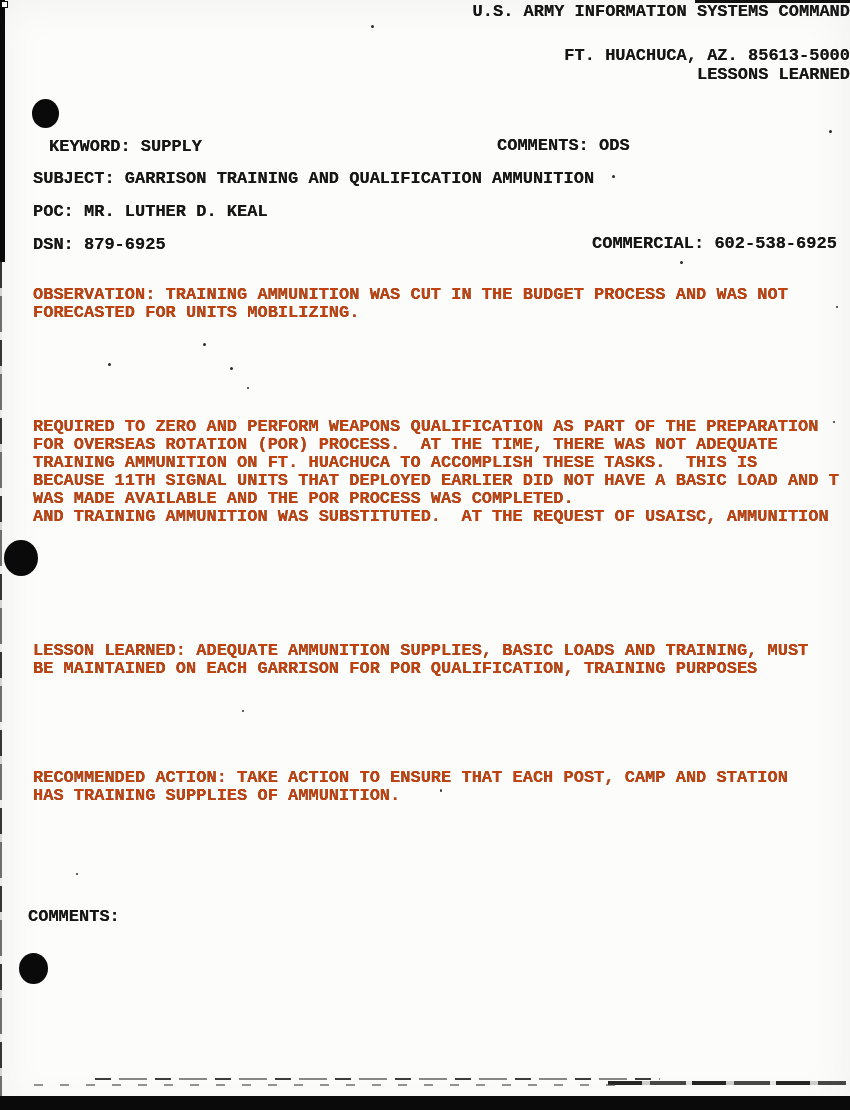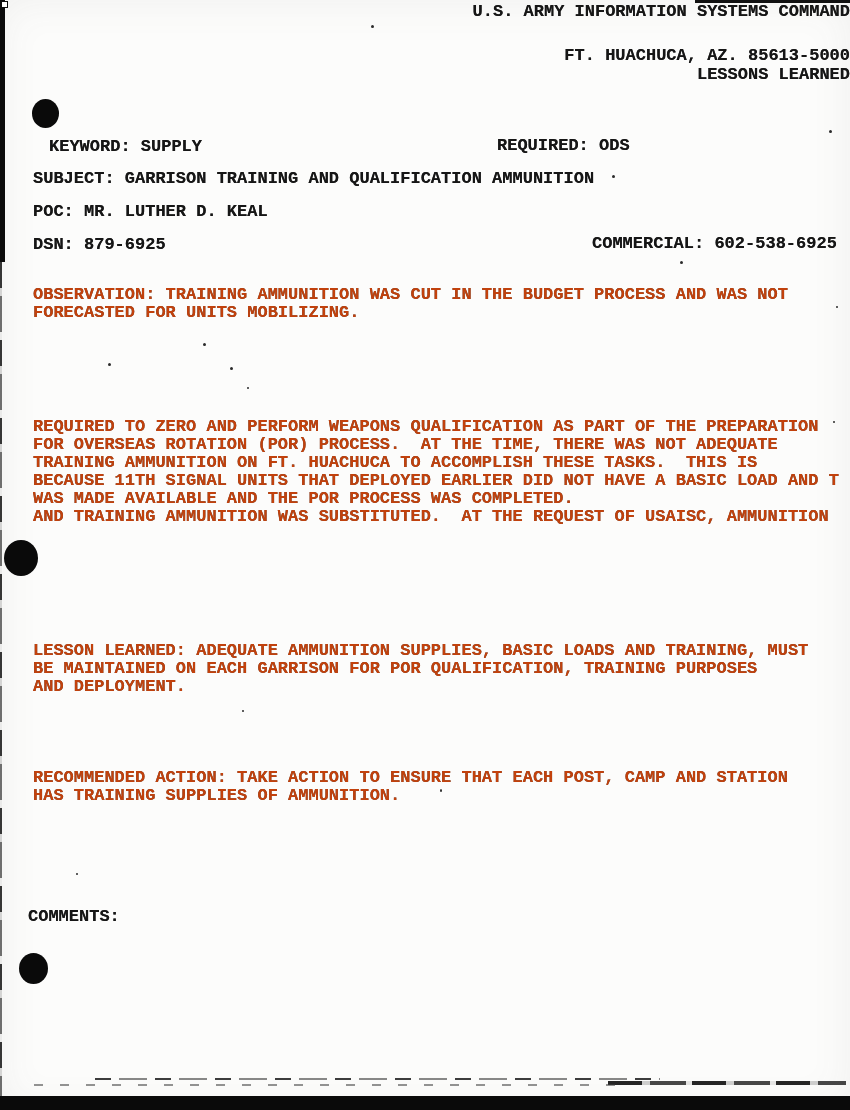--- a/index.html
+++ b/index.html
@@ -132,21 +132,21 @@
   <div class="speck" style="left:242px; top:710px; width:2px; height:2px;"></div>
   <div class="speck" style="left:440px; top:789px; width:2px; height:3px;"></div>
   <div class="speck" style="left:76px; top:873px; width:2px; height:2px;"></div>
 
   <div class="line centered" style="top:3px;">U.S. ARMY INFORMATION SYSTEMS COMMAND</div>
   <div class="line centered" style="top:29px;margin-top:18px;">FT. HUACHUCA, AZ. 85613-5000</div>
 
   <div class="line centered" style="top:66px;">LESSONS LEARNED</div>
 
   <div class="line" style="left:33px;  top:138px;margin-left:16px;">KEYWORD: SUPPLY</div>
-  <div class="line" style="left:497px; top:137px;">REQUIRED: ODS</div>
+  <div class="line" style="left:497px; top:137px;">COMMENTS: ODS</div>
   <div class="line" style="left:33px;  top:170px;">SUBJECT: GARRISON TRAINING AND QUALIFICATION AMMUNITION</div>
   <div class="line" style="left:33px;  top:203px;">POC: MR. LUTHER D. KEAL</div>
   <div class="line" style="left:33px;  top:236px;">DSN: 879-6925</div>
   <div class="line" style="left:592px; top:235px;">COMMERCIAL: 602-538-6925</div>
 
   <div class="block" style="left:33px; top:286px;">
     <div class="pline">OBSERVATION: TRAINING AMMUNITION WAS CUT IN THE BUDGET PROCESS AND WAS NOT</div>
     <div class="pline">FORECASTED FOR UNITS MOBILIZING.</div>
   </div>
 
@@ -155,21 +155,20 @@
     <div class="pline">FOR OVERSEAS ROTATION (POR) PROCESS.  AT THE TIME, THERE WAS NOT ADEQUATE</div>
     <div class="pline">TRAINING AMMUNITION ON FT. HUACHUCA TO ACCOMPLISH THESE TASKS.  THIS IS</div>
     <div class="pline">BECAUSE 11TH SIGNAL UNITS THAT DEPLOYED EARLIER DID NOT HAVE A BASIC LOAD AND T</div>
     <div class="pline">WAS MADE AVAILABLE AND THE POR PROCESS WAS COMPLETED.</div>
     <div class="pline">AND TRAINING AMMUNITION WAS SUBSTITUTED.  AT THE REQUEST OF USAISC, AMMUNITION</div>
   </div>
 
   <div class="block" style="left:33px; top:642px;">
     <div class="pline">LESSON LEARNED: ADEQUATE AMMUNITION SUPPLIES, BASIC LOADS AND TRAINING, MUST</div>
     <div class="pline">BE MAINTAINED ON EACH GARRISON FOR POR QUALIFICATION, TRAINING PURPOSES</div>
-    <div class="pline">AND DEPLOYMENT.</div>
   </div>
 
   <div class="block" style="left:33px; top:769px;">
     <div class="pline">RECOMMENDED ACTION: TAKE ACTION TO ENSURE THAT EACH POST, CAMP AND STATION</div>
     <div class="pline">HAS TRAINING SUPPLIES OF AMMUNITION.</div>
   </div>
 
   <div class="line" style="left:28px; top:908px;">COMMENTS:</div>
 
 </div>

